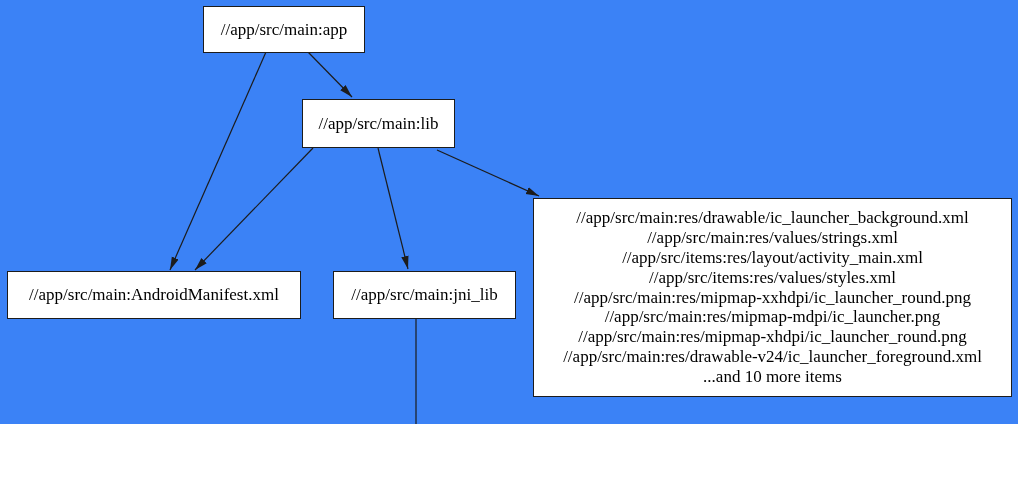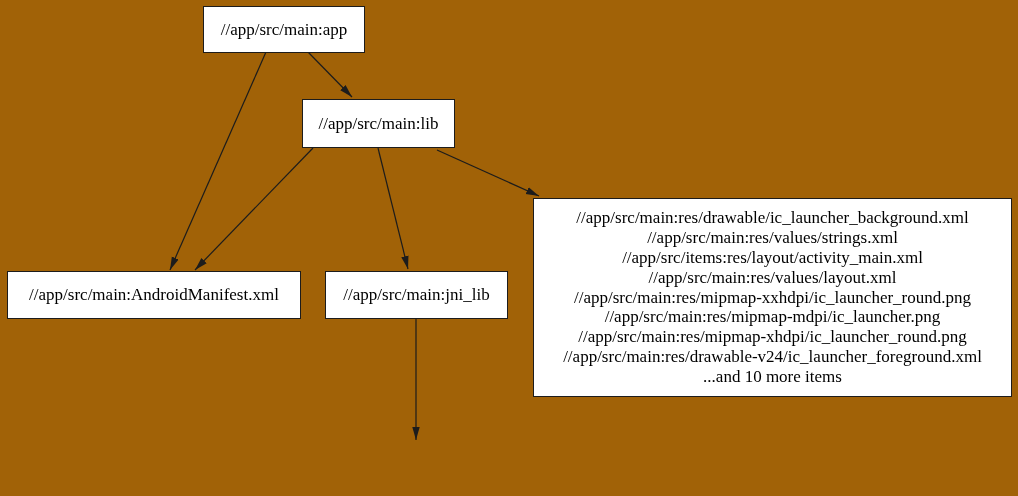--- a/index.html
+++ b/index.html
@@ -3,22 +3,22 @@
 <meta charset="utf-8">
 <style>
   html, body {
     margin: 0;
     padding: 0;
     background: #ffffff;
   }
   #canvas {
     position: relative;
     width: 1018px;
-    height: 496px;
-    background: #a16207;
+    height: 424px;
+    background: #3b82f6;
     font-family: "Liberation Serif", "DejaVu Serif", serif;
     color: #000000;
     overflow: hidden;
   }
   #edges {
     position: absolute;
     left: 0;
     top: 0;
     width: 1018px;
     height: 496px;
@@ -37,21 +37,21 @@
     white-space: nowrap;
   }
   .node.multi {
     flex-direction: column;
     justify-content: center;
     font-family: Liberation Serif, serif;
   }
   #node-app        { left: 203px; top: 6px;   width: 162px; height: 47px; }
   #node-lib        { left: 302px; top: 99px;  width: 153px; height: 49px; }
   #node-manifest   { left: 7px;   top: 271px; width: 294px; height: 48px; }
-  #node-jni-lib    { left: 325px; top: 271px; width: 183px; height: 48px; }
+  #node-jni-lib    { left: 333px; top: 271px; width: 183px; height: 48px; }
   #node-res-group  { left: 533px; top: 198px; width: 479px; height: 199px; }
   #node-native-lib { left: 282px; top: 442px; width: 268px; height: 48px; }
   .res-line {
     display: block;
     width: 100%;
     text-align: center;
   }
 </style>
 </head>
 <body>
@@ -77,21 +77,21 @@
   <div class="node" id="node-lib">//app/src/main:lib</div>
 
   <div class="node" id="node-manifest">//app/src/main:AndroidManifest.xml</div>
 
   <div class="node" id="node-jni-lib">//app/src/main:jni_lib</div>
 
   <div class="node multi" id="node-res-group">
     <span class="res-line">//app/src/main:res/drawable/ic_launcher_background.xml</span>
     <span class="res-line">//app/src/main:res/values/strings.xml</span>
     <span class="res-line">//app/src/items:res/layout/activity_main.xml</span>
-    <span class="res-line">//app/src/main:res/values/layout.xml</span>
+    <span class="res-line">//app/src/items:res/values/styles.xml</span>
     <span class="res-line">//app/src/main:res/mipmap-xxhdpi/ic_launcher_round.png</span>
     <span class="res-line">//app/src/main:res/mipmap-mdpi/ic_launcher.png</span>
     <span class="res-line">//app/src/main:res/mipmap-xhdpi/ic_launcher_round.png</span>
     <span class="res-line">//app/src/main:res/drawable-v24/ic_launcher_foreground.xml</span>
     <span class="res-line">...and 10 more items</span>
   </div>
 
 
 </div>
 

